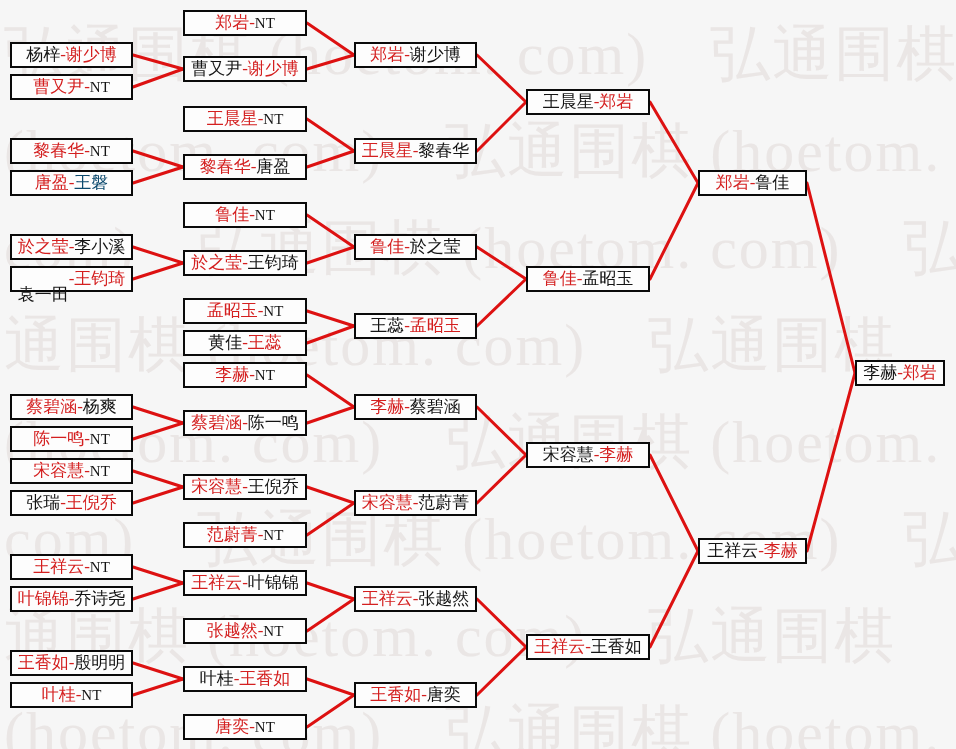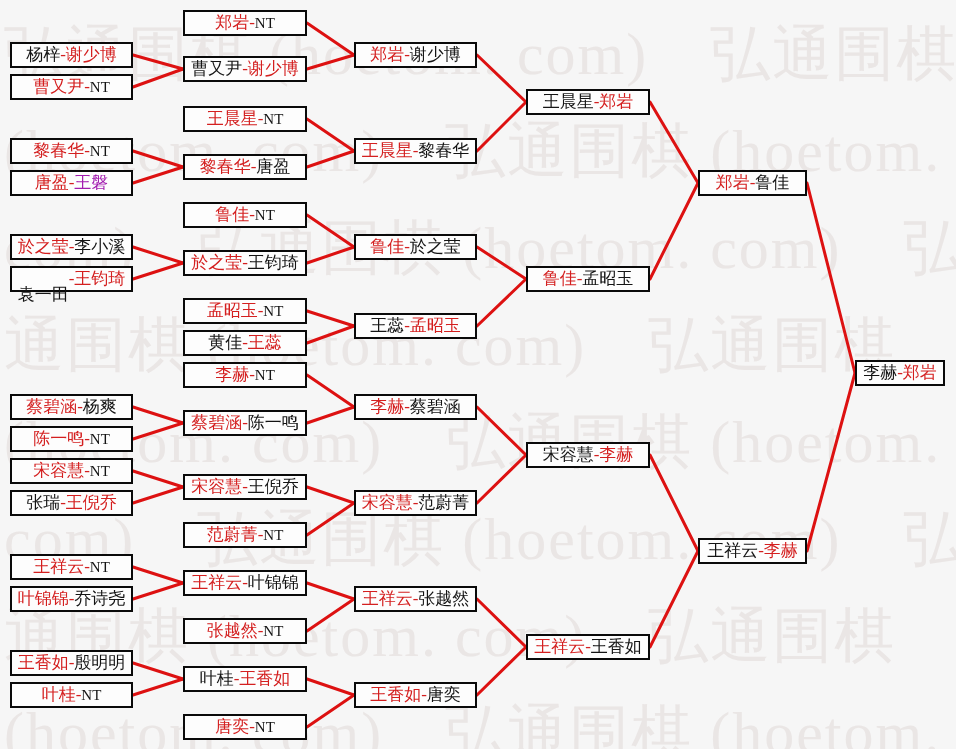--- a/index.html
+++ b/index.html
@@ -88,21 +88,21 @@
         <span class="nt" style="color: rgb(20, 20, 20);">NT</span>
       </div>
       <div class="match-box" style="left: 10px; top: 138px; width: 123px;">
         <span style="color: rgb(212, 31, 31);">黎春华</span>
         <span style="color: rgb(212, 31, 31);">-</span>
         <span class="nt" style="color: rgb(20, 20, 20);">NT</span>
       </div>
       <div class="match-box" style="left: 10px; top: 170px; width: 123px;">
         <span style="color: rgb(212, 31, 31);">唐盈</span>
         <span style="color: rgb(212, 31, 31);">-</span>
-        <span style="color: #a21caf;">王磐</span>
+        <span style="color: #0c4a6e;">王磐</span>
       </div>
       <div class="match-box" style="left: 10px; top: 234px; width: 123px;">
         <span style="color: rgb(212, 31, 31);">於之莹</span>
         <span style="color: rgb(212, 31, 31);">-</span>
         <span style="color: rgb(20, 20, 20);">李小溪</span>
       </div>
       <div class="match-box" style="left: 10px; top: 266px; width: 123px;">
         <span style="color: rgb(20, 20, 20); margin-top: 32px;">袁一田</span>
         <span style="color: rgb(212, 31, 31);">-</span>
         <span style="color: rgb(212, 31, 31);">王钧琦</span>

